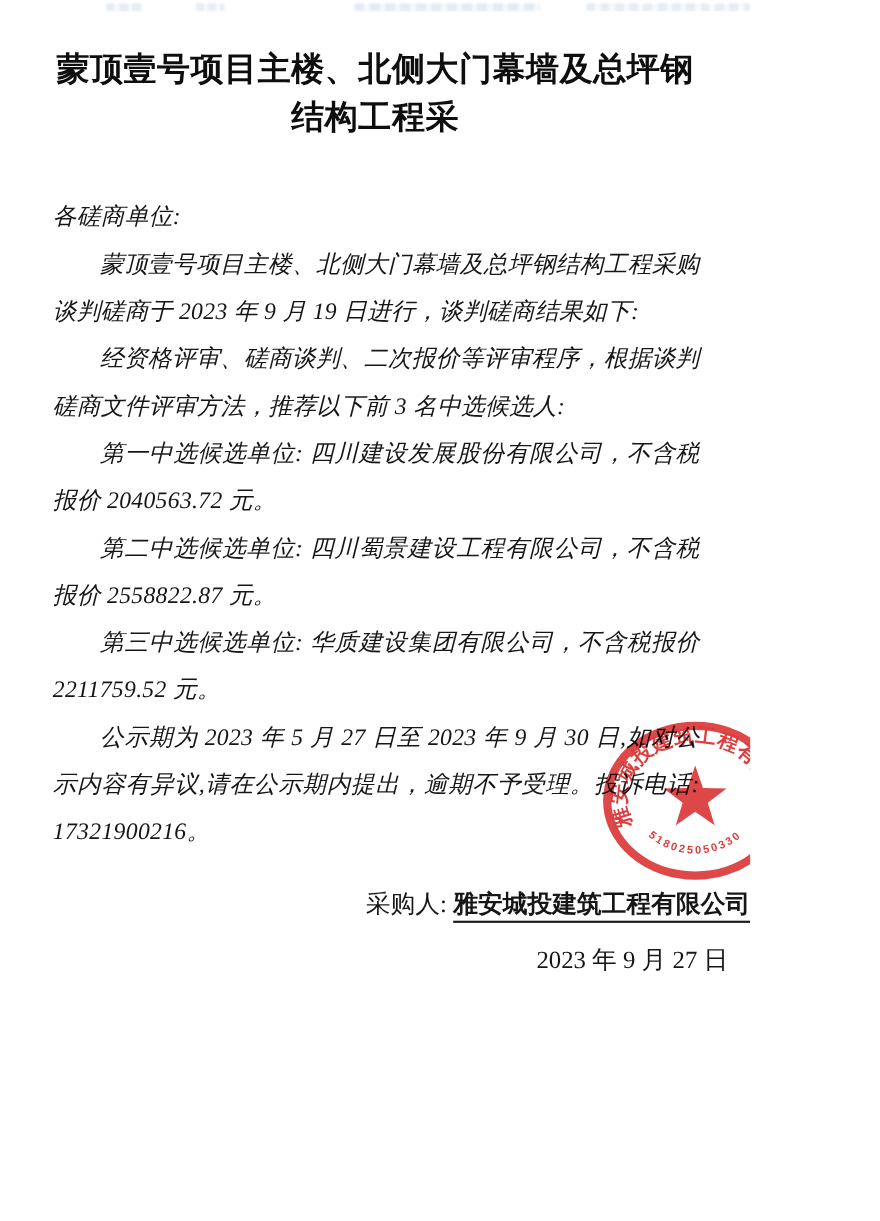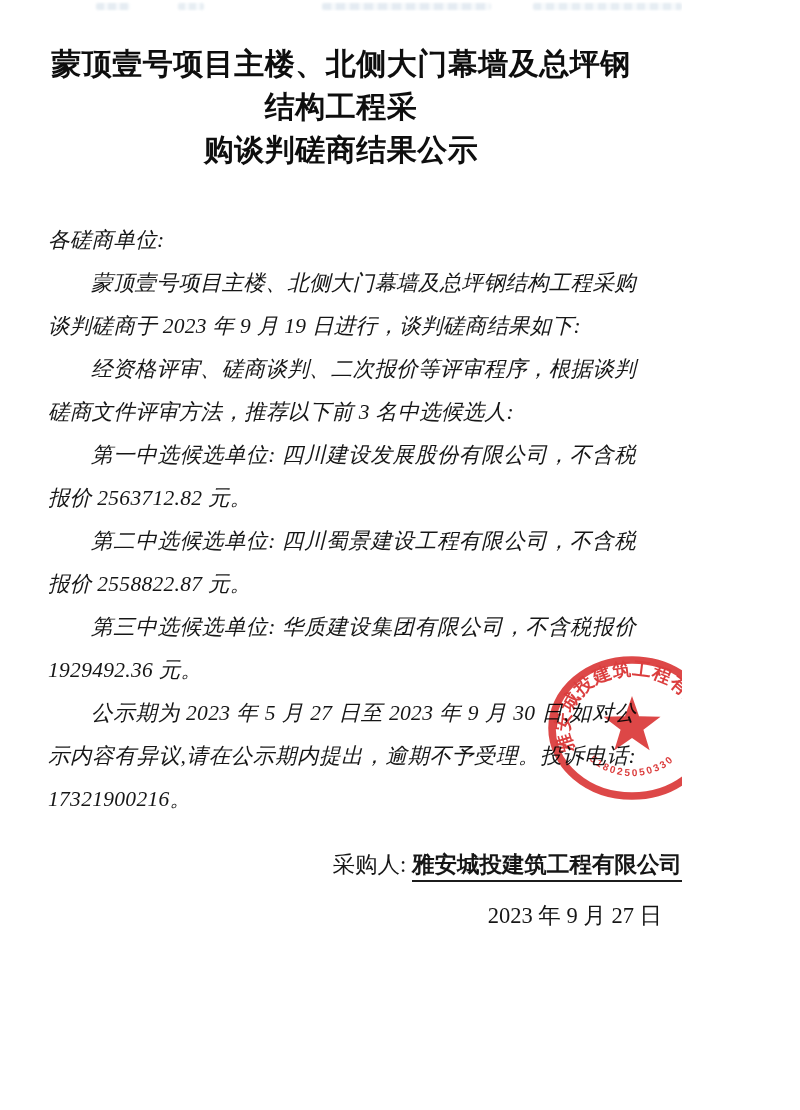--- a/index.html
+++ b/index.html
@@ -100,30 +100,29 @@
 
   <div class="bleed-strip">
     <span class="bleed-seg bleed-a"></span>
     <span class="bleed-seg bleed-b"></span>
     <span class="bleed-seg bleed-c"></span>
     <span class="bleed-seg bleed-d"></span>
   </div>
 
   <h1 class="title">
     <span>蒙顶壹号项目主楼、北侧大门幕墙及总坪钢结构工程采</span><br>
-    <span>购谈判磋商结果公示</span>
   </h1>
 
   <div class="doc-body">
     <p>各磋商单位:</p>
     <p class="para">蒙顶壹号项目主楼、北侧大门幕墙及总坪钢结构工程采购谈判磋商于 2023 年 9 月 19 日进行，谈判磋商结果如下:</p>
     <p class="para">经资格评审、磋商谈判、二次报价等评审程序，根据谈判磋商文件评审方法，推荐以下前 3 名中选候选人:</p>
-    <p class="para">第一中选候选单位: 四川建设发展股份有限公司，不含税报价 2563712.82 元。</p>
+    <p class="para">第一中选候选单位: 四川建设发展股份有限公司，不含税报价 2040563.72 元。</p>
     <p class="para">第二中选候选单位: 四川蜀景建设工程有限公司，不含税报价 2558822.87 元。</p>
-    <p class="para">第三中选候选单位: 华质建设集团有限公司，不含税报价 1929492.36 元。</p>
+    <p class="para">第三中选候选单位: 华质建设集团有限公司，不含税报价 2211759.52 元。</p>
     <p class="para">公示期为 2023 年 5 月 27 日至 2023 年 9 月 30 日,如对公示内容有异议,请在公示期内提出，逾期不予受理。投诉电话: 17321900216。</p>
   </div>
 
   <div class="sig-row">
     <span>采购人: </span><span class="underlined">雅安城投建筑工程有限公司</span>
   </div>
 
   <div class="date-row">2023 年 9 月 27 日</div>
 
   <svg class="stamp" viewBox="0 0 178 152" xmlns="http://www.w3.org/2000/svg" aria-hidden="true">

